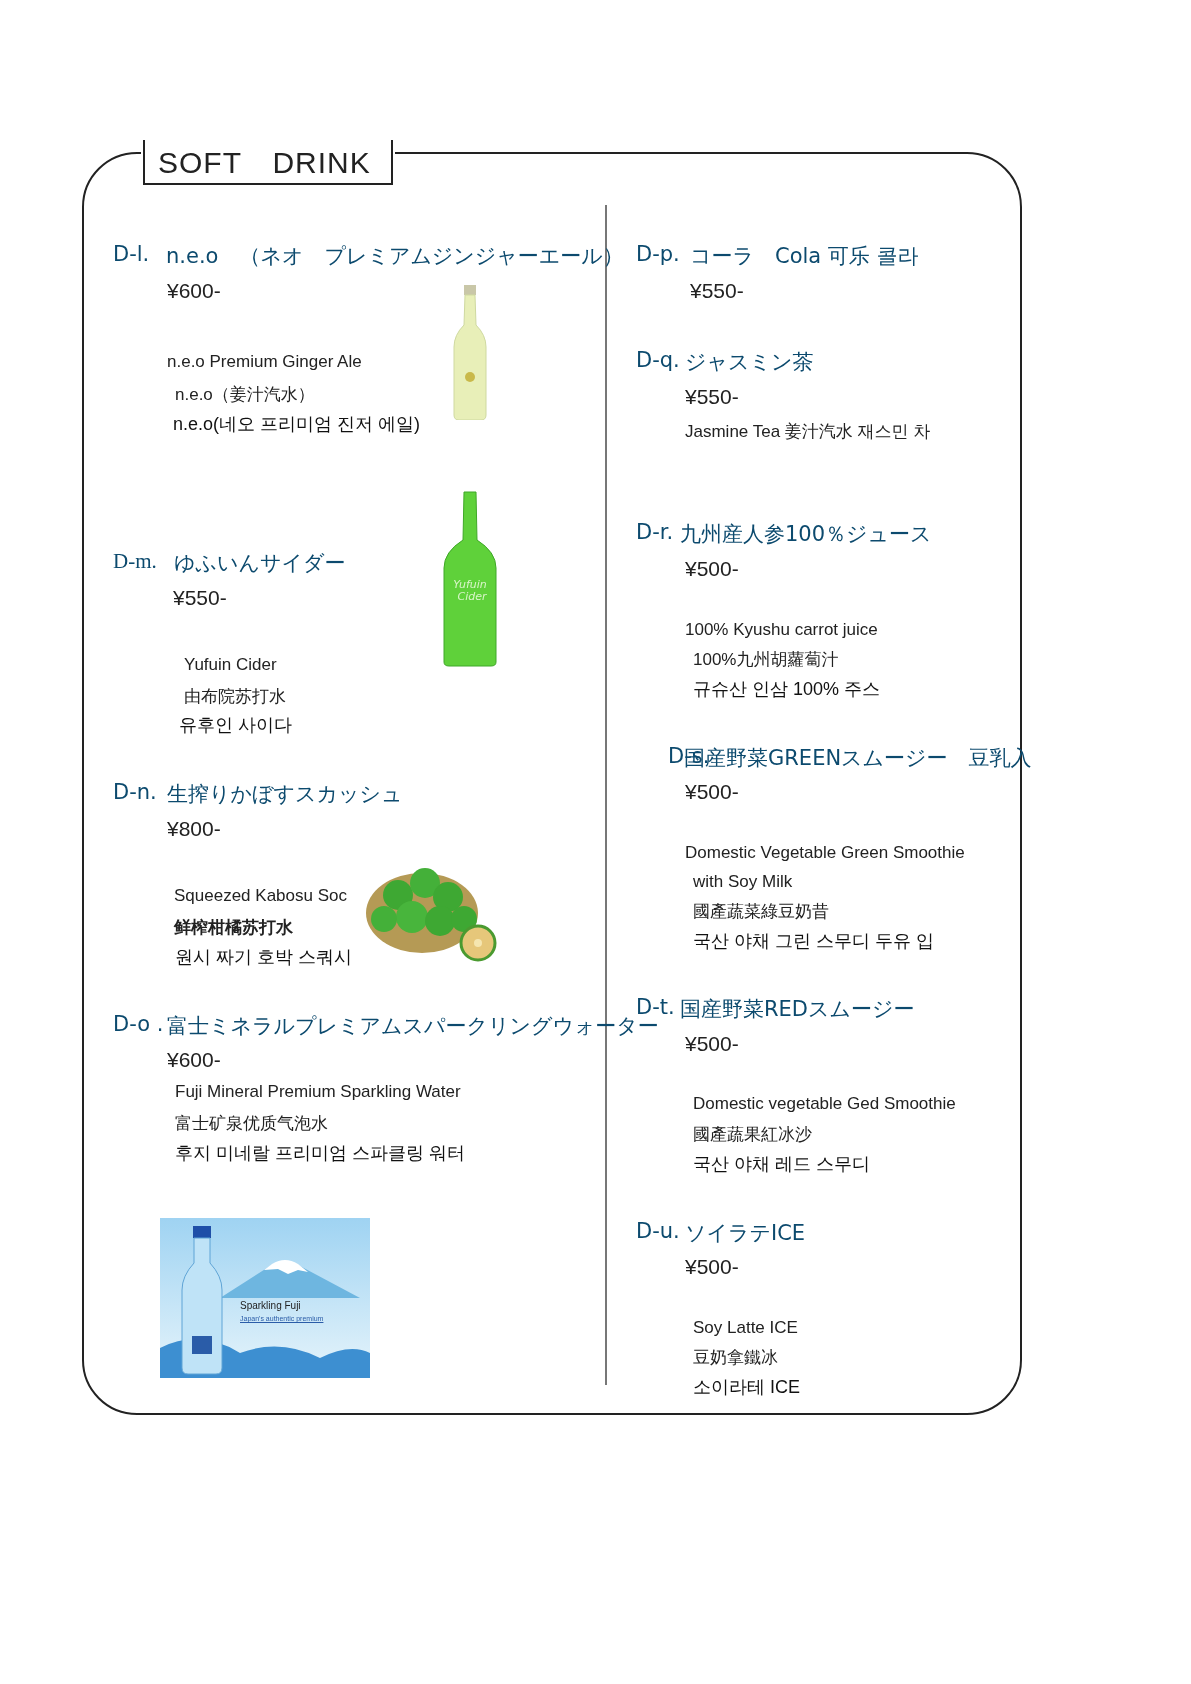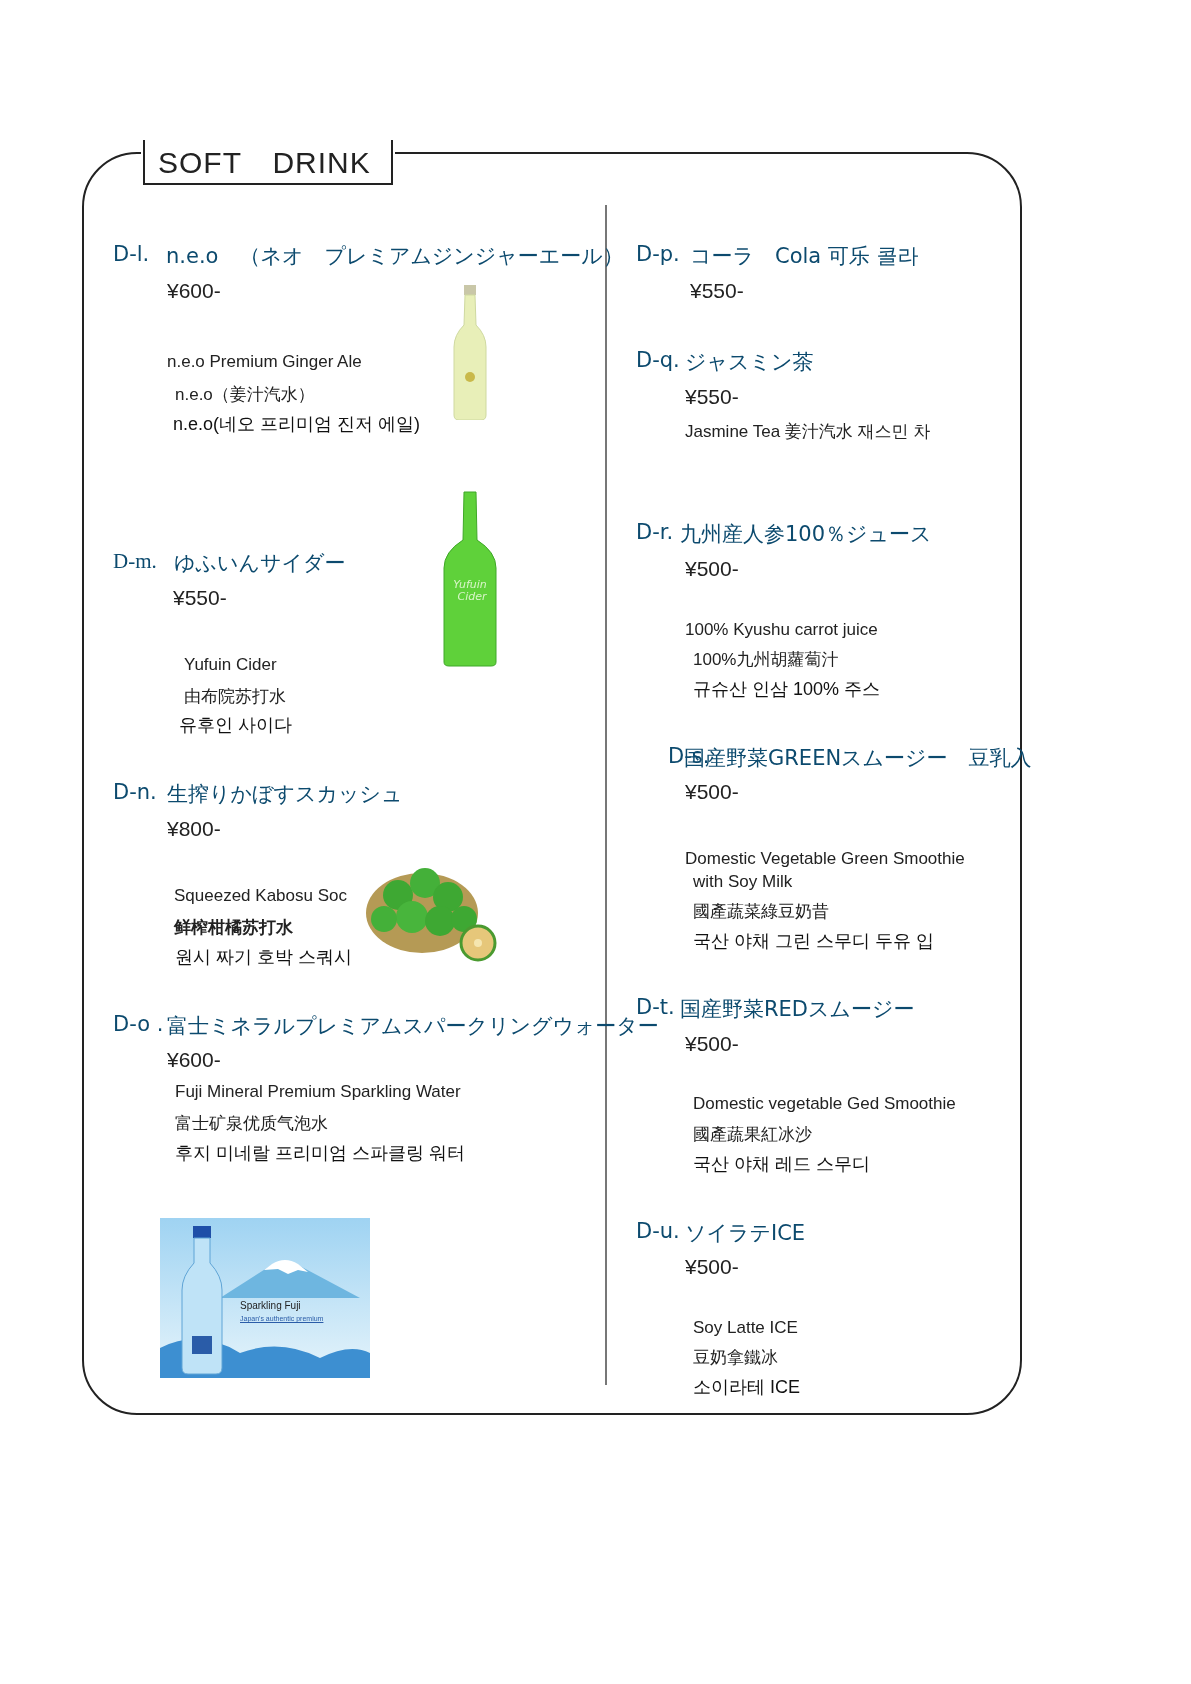--- a/index.html
+++ b/index.html
@@ -117,21 +117,21 @@
 <div class="t head" style="left:636px;top:520px;">D-r.</div>
 <div class="t head" style="left:680px;top:520px;">九州産人参100％ジュース</div>
 <div class="t price" style="left:685px;top:557px;">¥500-</div>
 <div class="t desc" style="left:685px;top:620px;">100% Kyushu carrot juice</div>
 <div class="t desc" style="left:693px;top:648px;">100%九州胡蘿蔔汁</div>
 <div class="t desc desc-ko" style="left:693px;top:677px;">규슈산 인삼 100% 주스</div>
 
 <div class="t head" style="left:636px;top:744px;margin-left:32px;">D-s.</div>
 <div class="t head" style="left:684px;top:744px;">国産野菜GREENスムージー　豆乳入</div>
 <div class="t price" style="left:685px;top:780px;">¥500-</div>
-<div class="t desc" style="left:685px;top:843px;margin-top:6px;">Domestic Vegetable Green Smoothie</div>
+<div class="t desc" style="left:685px;top:843px;">Domestic Vegetable Green Smoothie</div>
 <div class="t desc" style="left:693px;top:872px;">with Soy Milk</div>
 <div class="t desc" style="left:693px;top:900px;">國產蔬菜綠豆奶昔</div>
 <div class="t desc desc-ko" style="left:693px;top:929px;">국산 야채 그린 스무디 두유 입</div>
 
 <div class="t head" style="left:636px;top:995px;">D-t.</div>
 <div class="t head" style="left:680px;top:995px;">国産野菜REDスムージー</div>
 <div class="t price" style="left:685px;top:1032px;">¥500-</div>
 <div class="t desc" style="left:693px;top:1094px;">Domestic vegetable Ged Smoothie</div>
 <div class="t desc" style="left:693px;top:1123px;">國產蔬果紅冰沙</div>
 <div class="t desc desc-ko" style="left:693px;top:1152px;">국산 야채 레드 스무디</div>

